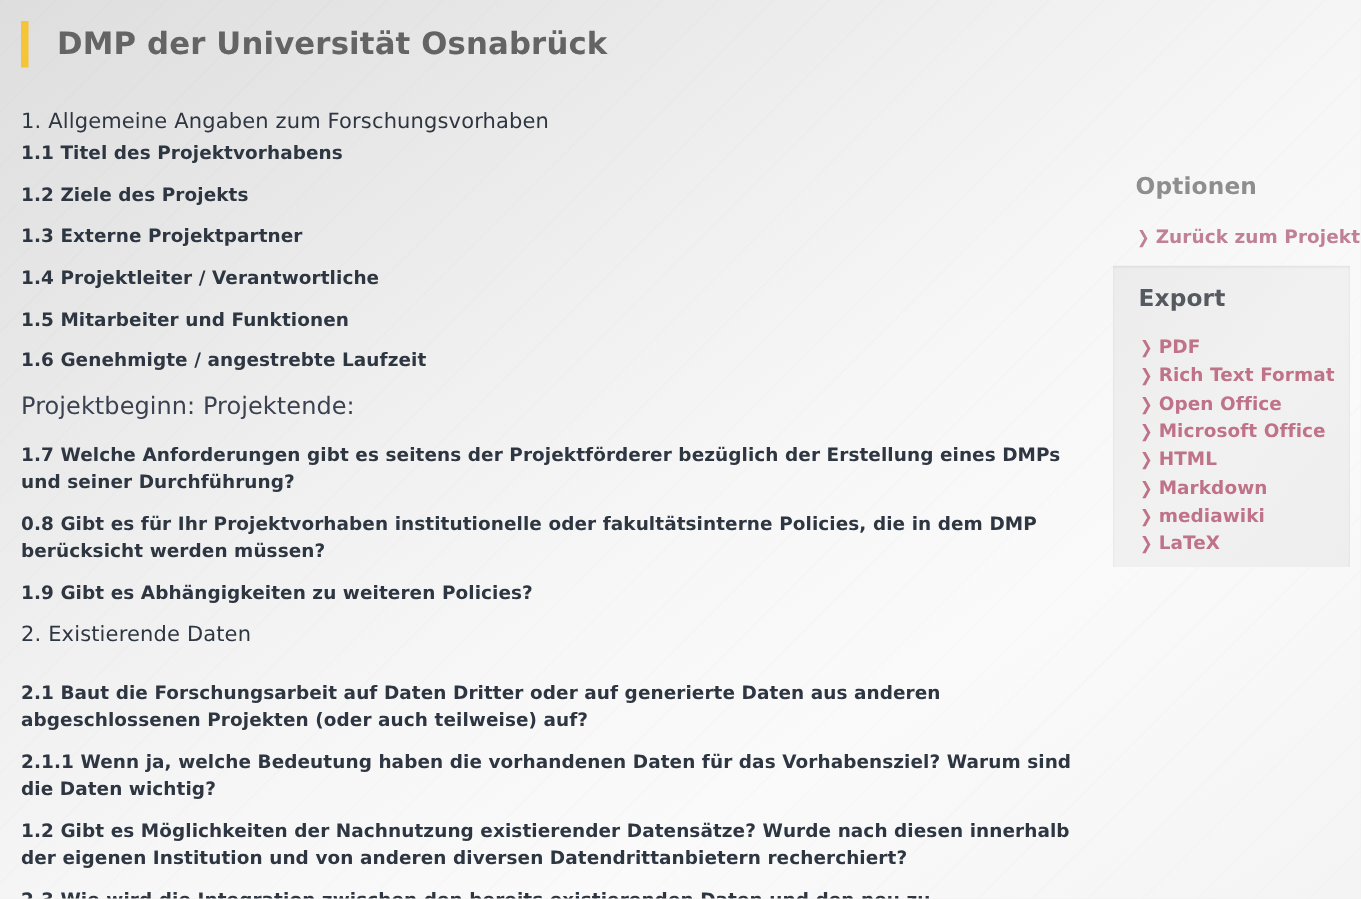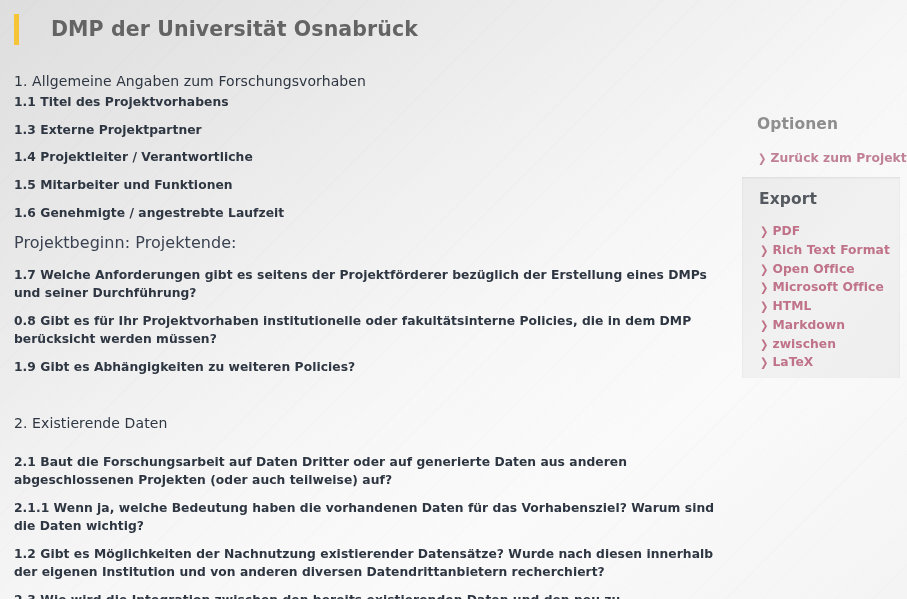--- a/index.html
+++ b/index.html
@@ -54,21 +54,21 @@
     height: 34px;
   }
   .title-bar {
     width: 5px;
     height: 31px;
     background: #f5c437;
     margin-left: 14px;
     flex: 0 0 auto;
   }
   .page-title {
-    margin-left: 32px;
+    margin-left: 19px;
     font-size: 20.5px;
     font-weight: bold;
     color: #646464;
     letter-spacing: 0.1px;
     white-space: nowrap;
   }
   .section-heading {
     font-size: 14px;
     font-weight: normal;
     color: #2e3642;
@@ -181,20 +181,21 @@
 
     <div class="title-row">
       <div class="title-bar"></div>
       <div class="page-title">DMP der Universität Osnabrück</div>
     </div>
 
     <h2 class="section-heading" id="sec1-heading">1. Allgemeine Angaben zum Forschungsvorhaben</h2>
 
     <div class="qlist" style="top: 81px;">
       <p class="q">1.1 Titel des Projektvorhabens</p>
+      <p class="q">1.2 Ziele des Projekts</p>
       <p class="q">1.3 Externe Projektpartner</p>
       <p class="q">1.4 Projektleiter / Verantwortliche</p>
       <p class="q">1.5 Mitarbeiter und Funktionen</p>
       <p class="q">1.6 Genehmigte / angestrebte Laufzeit</p>
       <p class="q plain">Projektbeginn: Projektende:</p>
       <p class="q wide">1.7 Welche Anforderungen gibt es seitens der Projektförderer bezüglich der Erstellung eines DMPs und seiner Durchführung?</p>
       <p class="q wide">0.8 Gibt es für Ihr Projektvorhaben institutionelle oder fakultätsinterne Policies, die in dem DMP berücksicht werden müssen?</p>
       <p class="q wide">1.9 Gibt es Abhängigkeiten zu weiteren Policies?</p>
     </div>
 
@@ -239,21 +240,21 @@
         <a class="side-link" href="#">
           <span class="chev">❯</span>
           <span>HTML</span>
         </a>
         <a class="side-link" href="#">
           <span class="chev">❯</span>
           <span>Markdown</span>
         </a>
         <a class="side-link" href="#">
           <span class="chev">❯</span>
-          <span>zwischen</span>
+          <span>mediawiki</span>
         </a>
         <a class="side-link" href="#">
           <span class="chev">❯</span>
           <span>LaTeX</span>
         </a>
       </div>
     </div>
   </div>
 
 </div>

